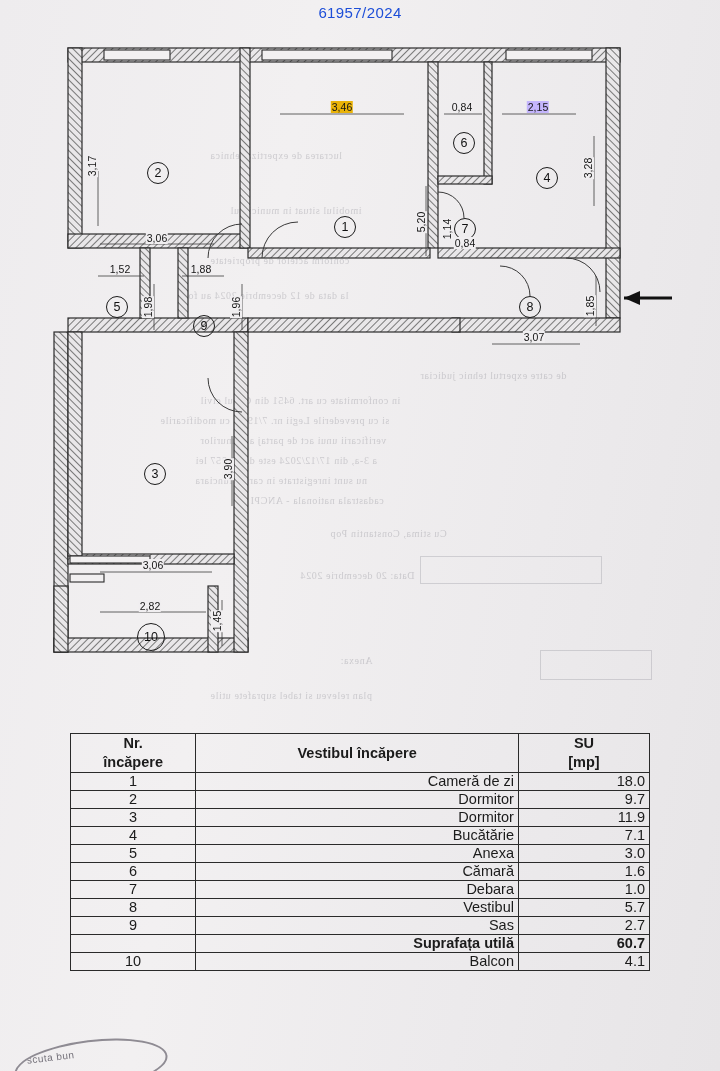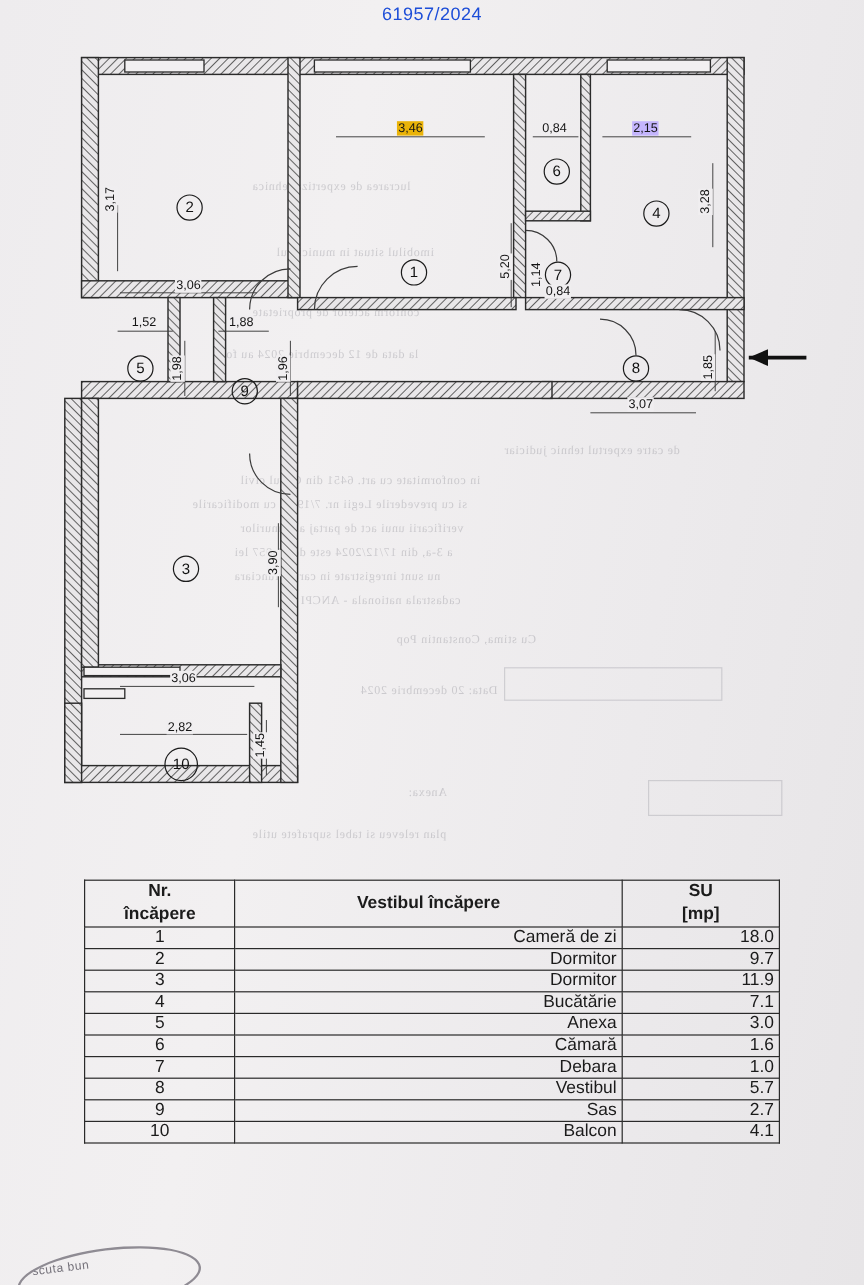--- a/index.html
+++ b/index.html
@@ -330,20 +330,25 @@
           <td class="c-nr">8</td>
           <td class="c-den">Vestibul</td>
           <td class="c-su">5.7</td>
         </tr>
         <tr>
           <td class="c-nr">9</td>
           <td class="c-den">Sas</td>
           <td class="c-su">2.7</td>
         </tr>
         <tr>
+          <td class="c-nr"></td>
+          <td class="total-label">Suprafața utilă</td>
+          <td class="total-val">60.7</td>
+        </tr>
+        <tr>
           <td class="c-nr">10</td>
           <td class="c-den">Balcon</td>
           <td class="c-su">4.1</td>
         </tr>
       </tbody>
   </table>
 </div>
 
 <div class="stamp">
   <span>scuta bun</span>

